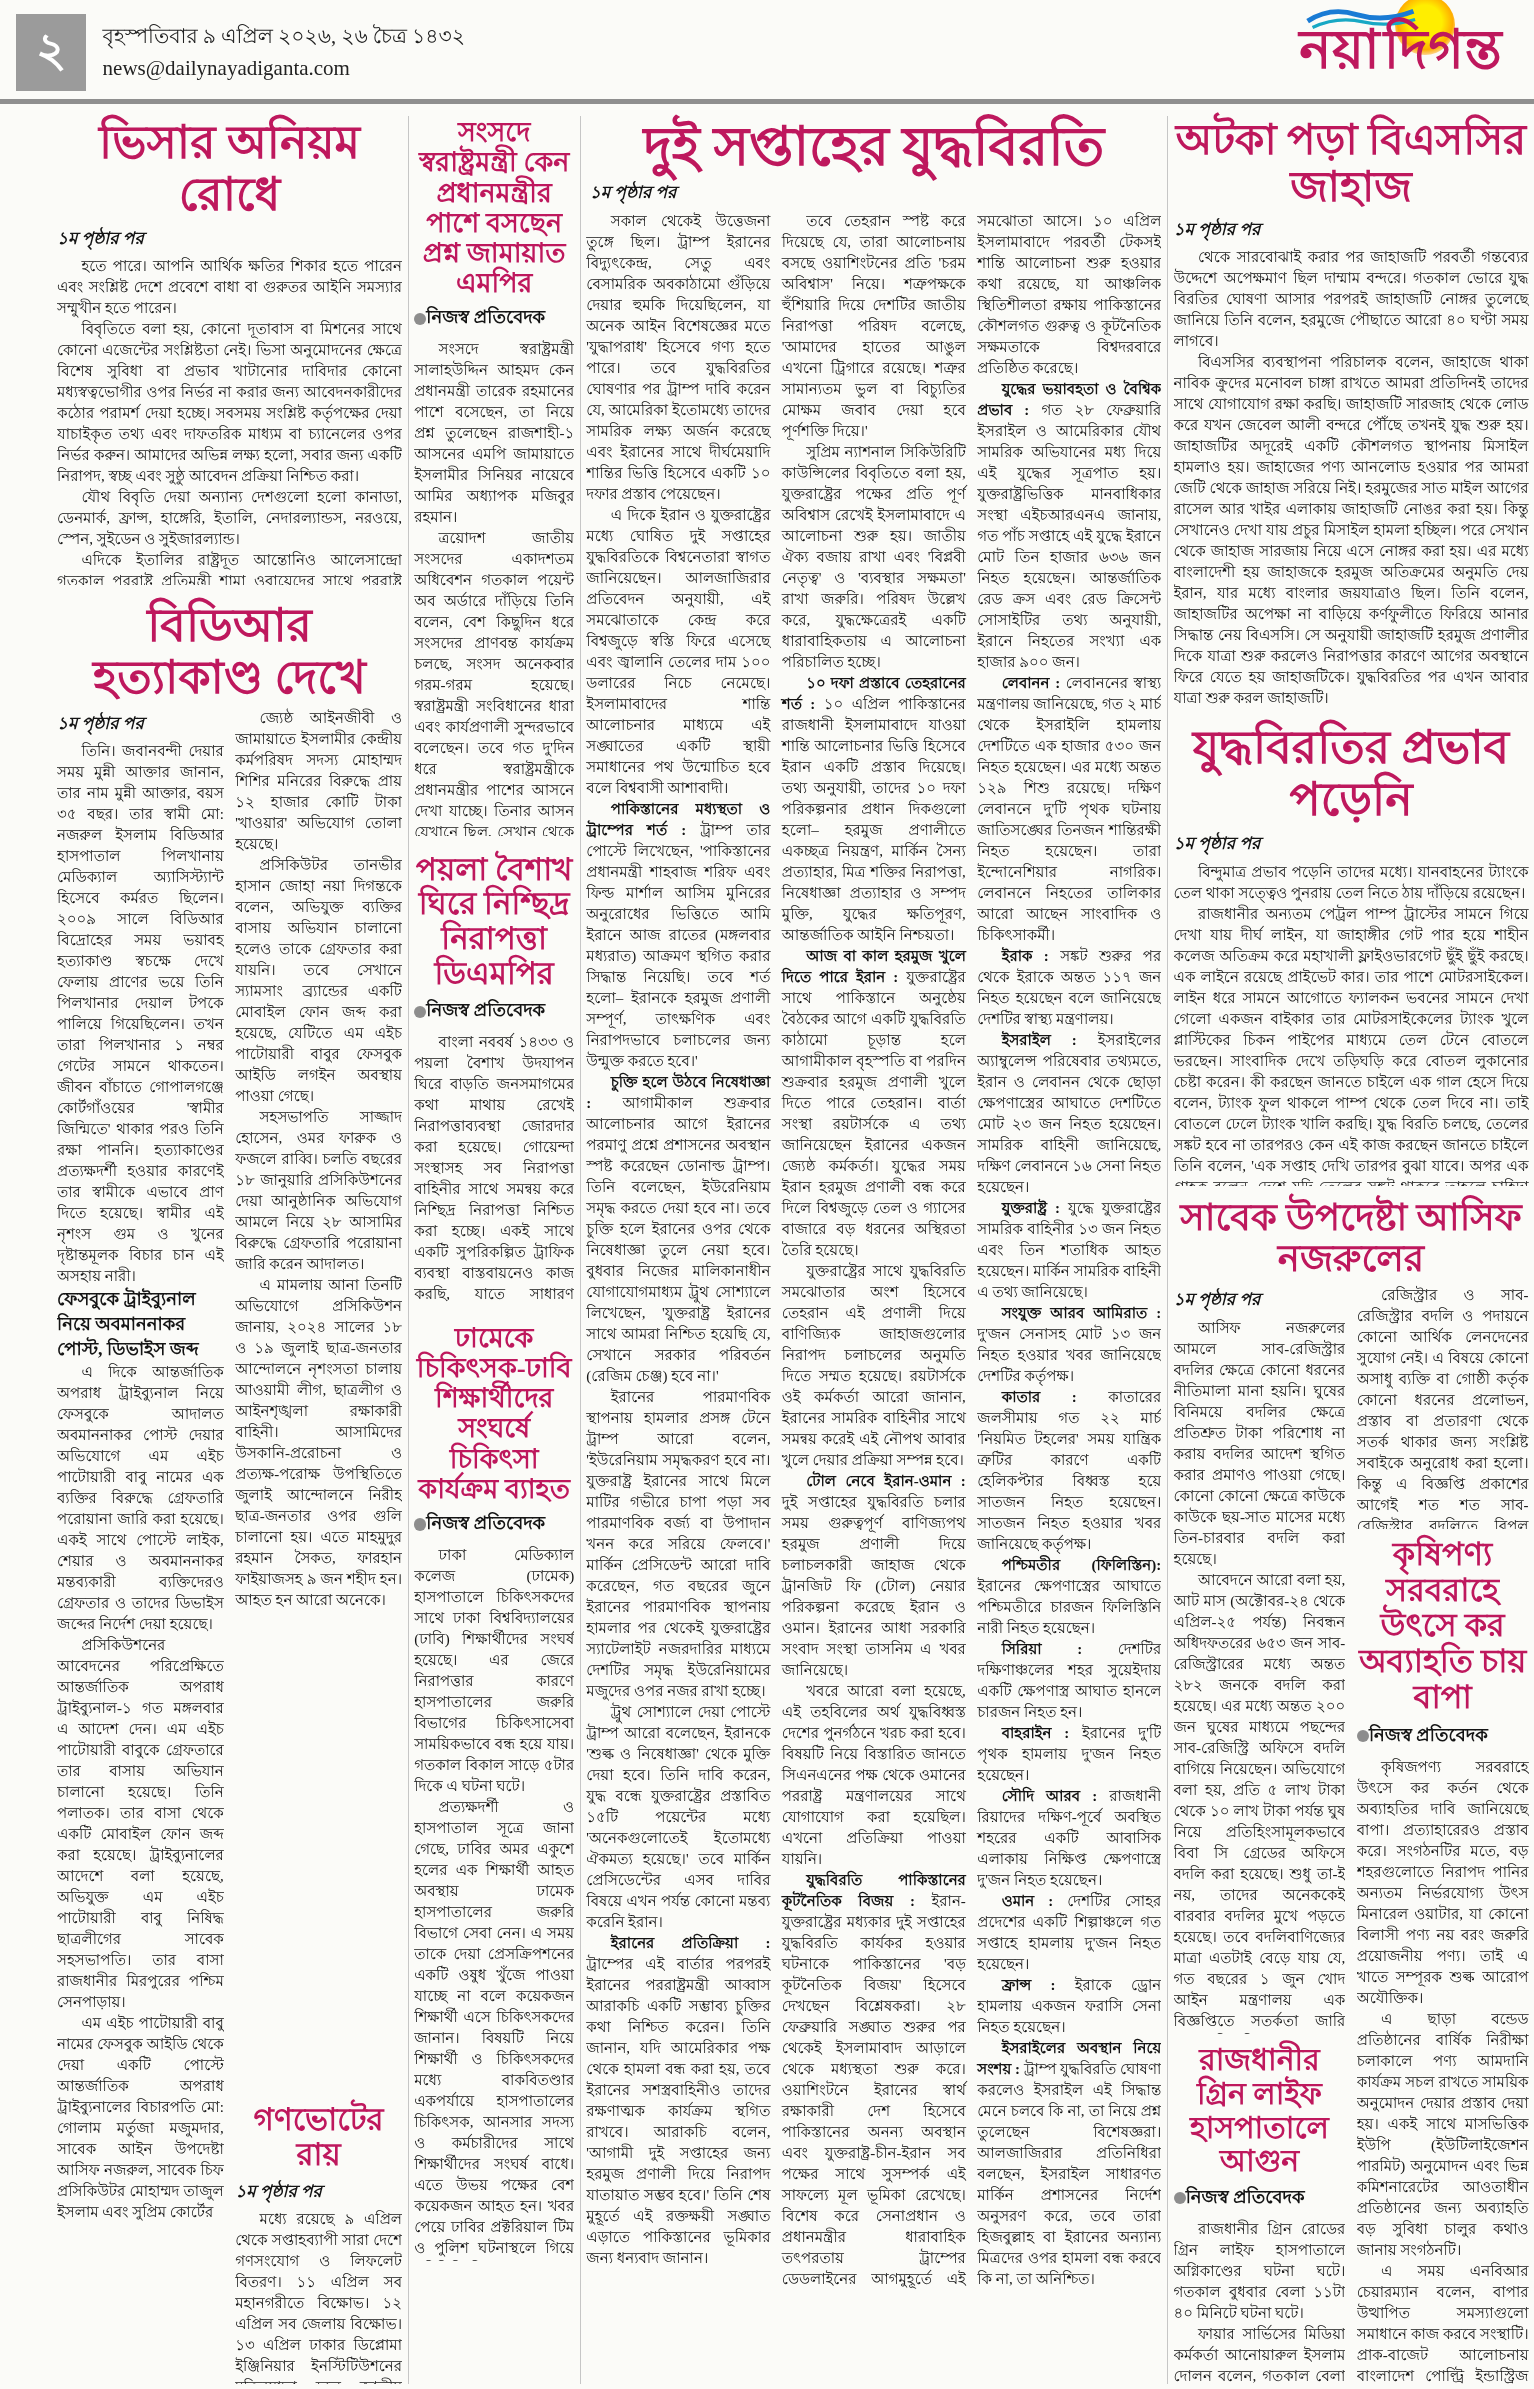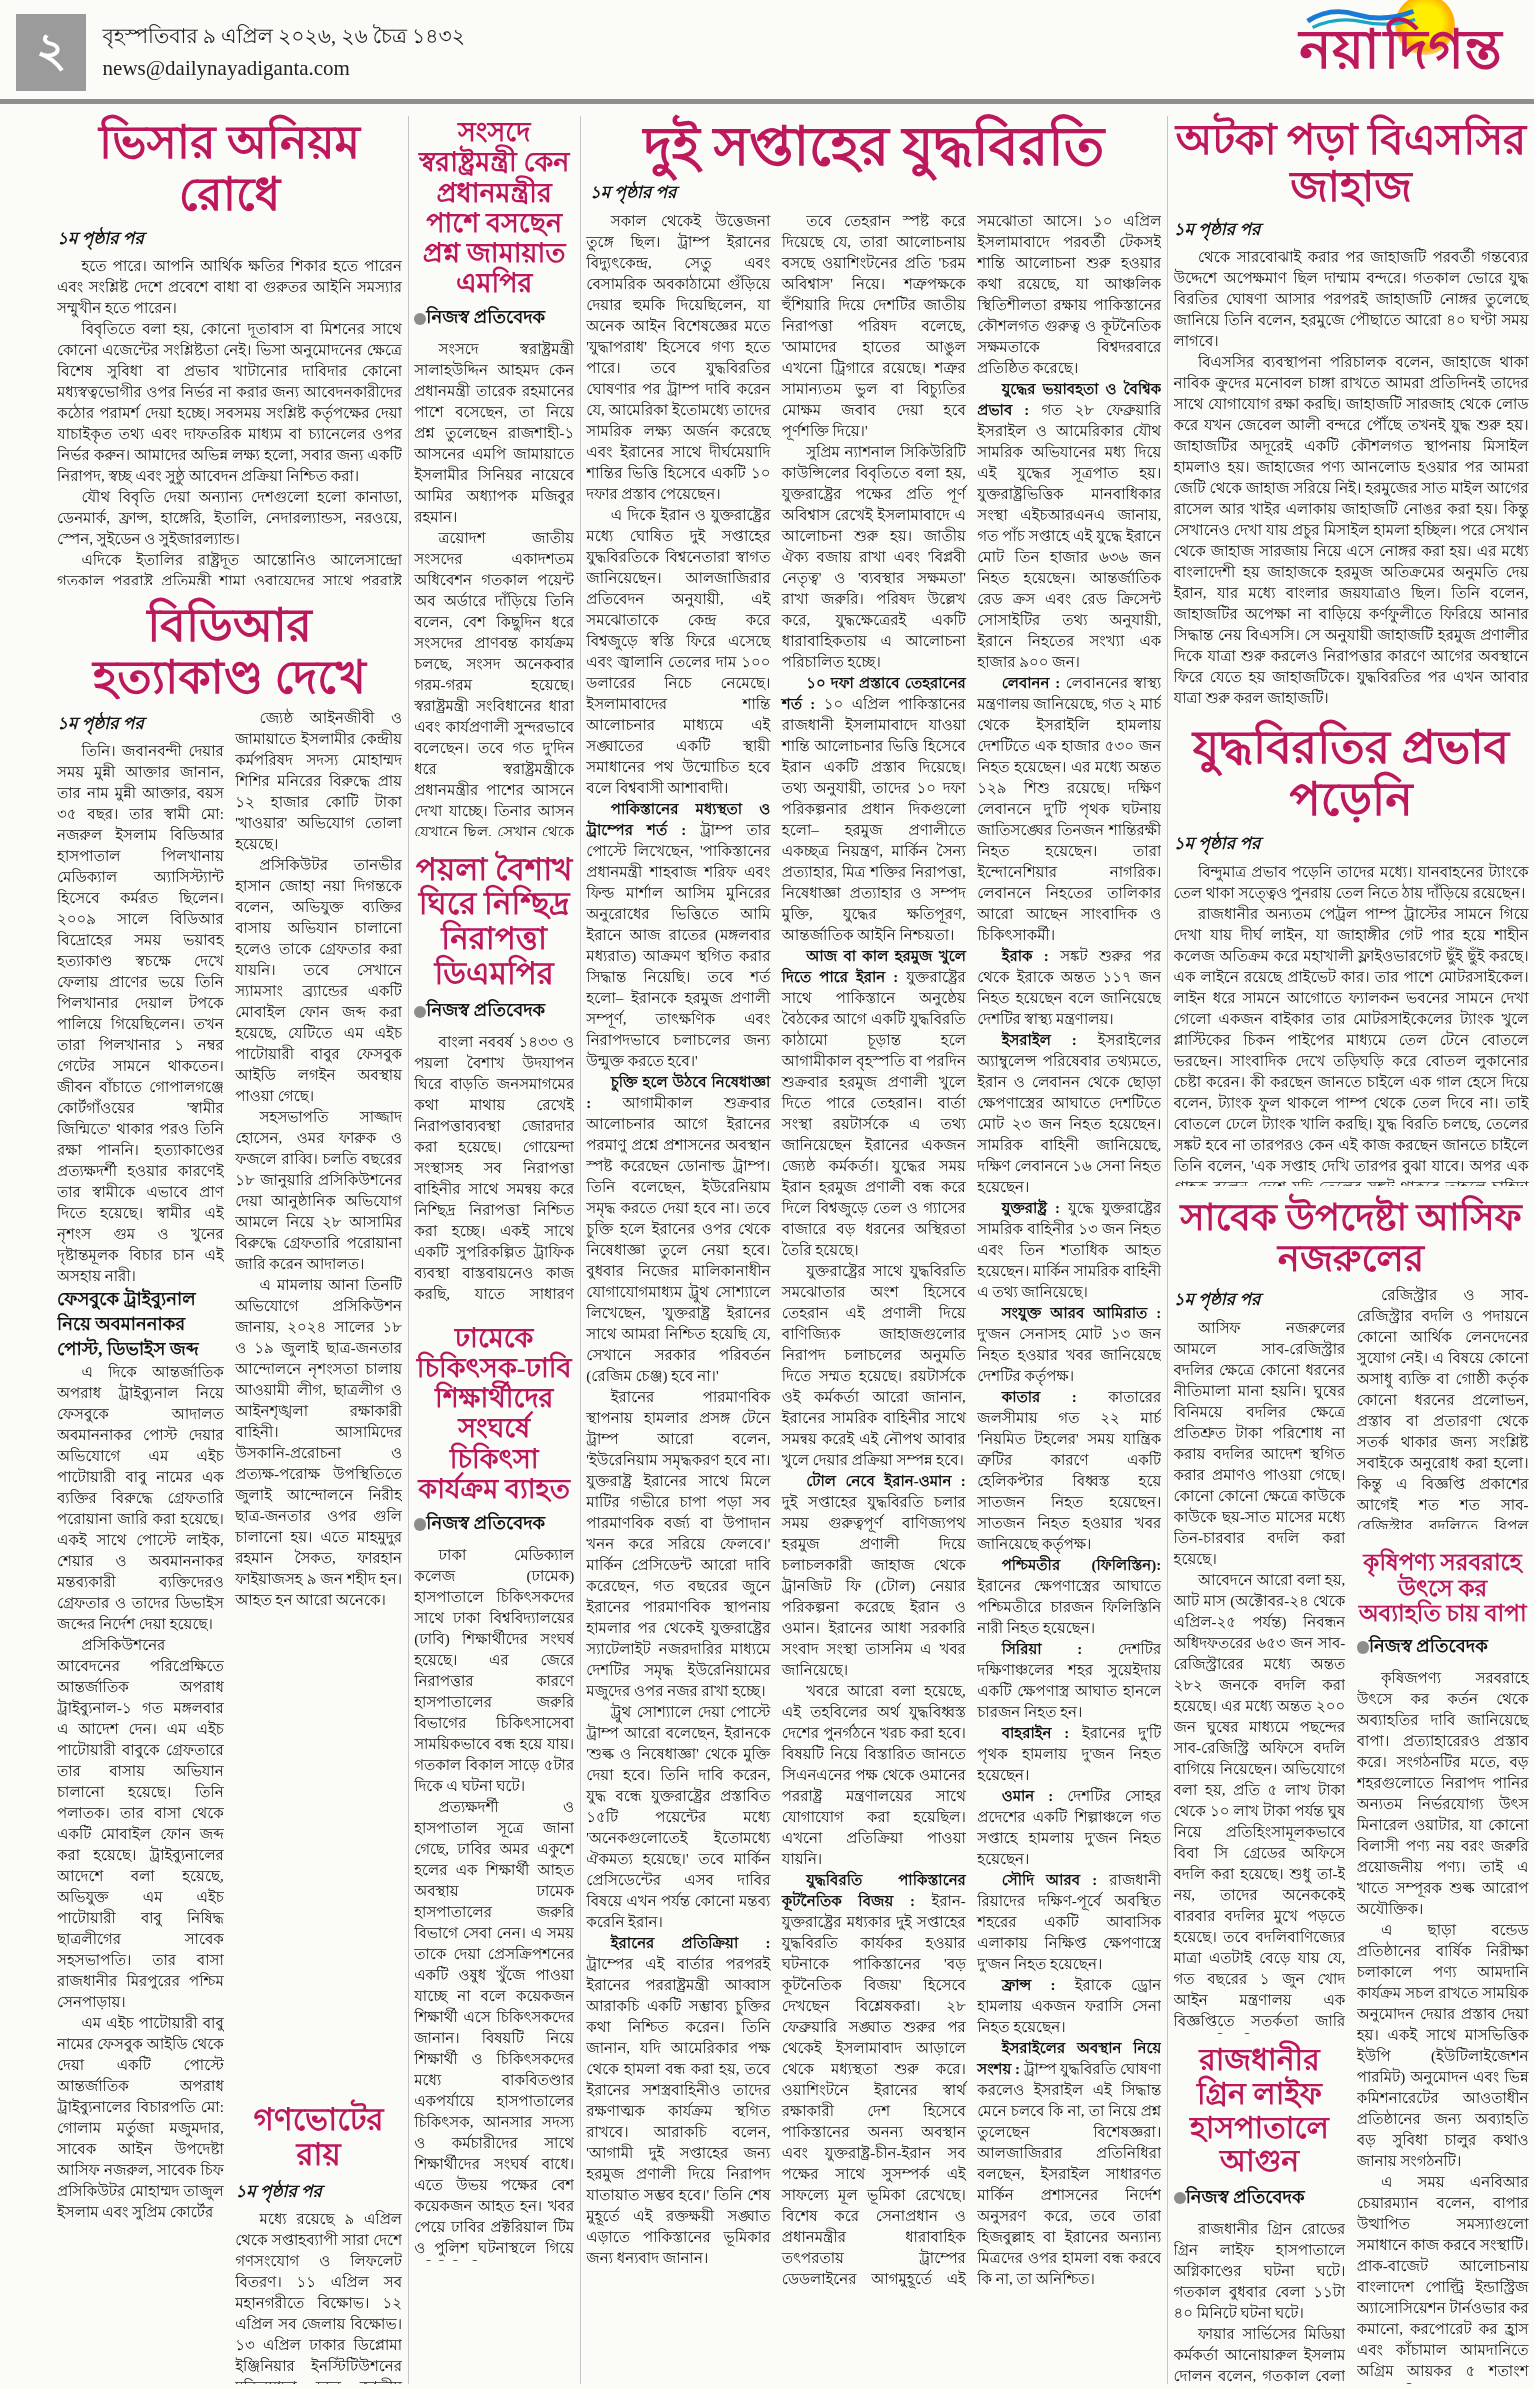--- a/index.html
+++ b/index.html
@@ -35,21 +35,21 @@
   .h-visa{font-size:46px;}
   .h-bdr{font-size:46px;margin-top:14.7px;}
   .h-gono{font-size:31px;margin-top:11.4px;}
   .h-parl{font-size:27px;}
   .h-boishakh{font-size:31px;margin-top:16.3px;}
   .h-dmc{font-size:27px;margin-top:16.3px;}
   .h-ceasefire{font-size:54px;margin-bottom:1.6px;}
   .h-ship{font-size:42px;}
   .h-fuel{font-size:46px;margin-top:13px;}
   .h-asif{font-size:37px;margin-top:11.4px;}
-  .h-bapa{font-size:23px;margin-top:21px;}
+  .h-bapa{font-size:32px;margin-top:8px;}
   .h-green{font-size:30px;margin-top:9.8px;}
 
   .continued{font-weight:bold;font-style:italic;font-size:17px;margin:1.6px 0 3.3px;}
   .byline{display:flex;align-items:center;gap:0;font-weight:bold;font-size:18px;margin:3.3px 0 4.9px;}
   .byline .dot{width:12.2px;height:12.2px;border-radius:50%;background:#8d8d8d;flex:0 0 12.2px;}
 
   .body p{margin:0;text-align:justify;font-size:15px;line-height:1.40;text-indent:24.4px;}
   .body p:first-child{text-indent:24.4px;}
   .body p b{font-weight:800;}
   .body p.subhead{font-weight:800;text-indent:0;text-align:left;font-size:18px;margin:0 0;}
@@ -209,22 +209,22 @@
             <p><b>যুদ্ধের ভয়াবহতা ও বৈশ্বিক প্রভাব :</b> গত ২৮ ফেব্রুয়ারি ইসরাইল ও আমেরিকার যৌথ সামরিক অভিযানের মধ্য দিয়ে এই যুদ্ধের সূত্রপাত হয়। যুক্তরাষ্ট্রভিত্তিক মানবাধিকার সংস্থা এইচআরএনএ জানায়, গত পাঁচ সপ্তাহে এই যুদ্ধে ইরানে মোট তিন হাজার ৬৩৬ জন নিহত হয়েছেন। আন্তর্জাতিক রেড ক্রস এবং রেড ক্রিসেন্ট সোসাইটির তথ্য অনুযায়ী, ইরানে নিহতের সংখ্যা এক হাজার ৯০০ জন।</p>
             <p><b>লেবানন :</b> লেবাননের স্বাস্থ্য মন্ত্রণালয় জানিয়েছে, গত ২ মার্চ থেকে ইসরাইলি হামলায় দেশটিতে এক হাজার ৫৩০ জন নিহত হয়েছেন। এর মধ্যে অন্তত ১২৯ শিশু রয়েছে। দক্ষিণ লেবাননে দু'টি পৃথক ঘটনায় জাতিসঙ্ঘের তিনজন শান্তিরক্ষী নিহত হয়েছেন। তারা ইন্দোনেশিয়ার নাগরিক। লেবাননে নিহতের তালিকার আরো আছেন সাংবাদিক ও চিকিৎসাকর্মী।</p>
             <p><b>ইরাক :</b> সঙ্কট শুরুর পর থেকে ইরাকে অন্তত ১১৭ জন নিহত হয়েছেন বলে জানিয়েছে দেশটির স্বাস্থ্য মন্ত্রণালয়।</p>
             <p><b>ইসরাইল :</b> ইসরাইলের অ্যাম্বুলেন্স পরিষেবার তথ্যমতে, ইরান ও লেবানন থেকে ছোড়া ক্ষেপণাস্ত্রের আঘাতে দেশটিতে মোট ২৩ জন নিহত হয়েছেন। সামরিক বাহিনী জানিয়েছে, দক্ষিণ লেবাননে ১৬ সেনা নিহত হয়েছেন।</p>
             <p><b>যুক্তরাষ্ট্র :</b> যুদ্ধে যুক্তরাষ্ট্রের সামরিক বাহিনীর ১৩ জন নিহত এবং তিন শতাধিক আহত হয়েছেন। মার্কিন সামরিক বাহিনী এ তথ্য জানিয়েছে।</p>
             <p><b>সংযুক্ত আরব আমিরাত :</b> দু'জন সেনাসহ মোট ১৩ জন নিহত হওয়ার খবর জানিয়েছে দেশটির কর্তৃপক্ষ।</p>
             <p><b>কাতার :</b> কাতারের জলসীমায় গত ২২ মার্চ 'নিয়মিত টহলের' সময় যান্ত্রিক ত্রুটির কারণে একটি হেলিকপ্টার বিধ্বস্ত হয়ে সাতজন নিহত হয়েছেন। সাতজন নিহত হওয়ার খবর জানিয়েছে কর্তৃপক্ষ।</p>
             <p><b>পশ্চিমতীর (ফিলিস্তিন):</b> ইরানের ক্ষেপণাস্ত্রের আঘাতে পশ্চিমতীরে চারজন ফিলিস্তিনি নারী নিহত হয়েছেন।</p>
             <p><b>সিরিয়া :</b> দেশটির দক্ষিণাঞ্চলের শহর সুয়েইদায় একটি ক্ষেপণাস্ত্র আঘাত হানলে চারজন নিহত হন।</p>
             <p><b>বাহরাইন :</b> ইরানের দু'টি পৃথক হামলায় দু'জন নিহত হয়েছেন।</p>
+            <p><b>সৌদি আরব :</b> রাজধানী রিয়াদের দক্ষিণ-পূর্বে অবস্থিত শহরের একটি আবাসিক এলাকায় নিক্ষিপ্ত ক্ষেপণাস্ত্রে দু'জন নিহত হয়েছেন।</p>
             <p><b>ওমান :</b> দেশটির সোহর প্রদেশের একটি শিল্পাঞ্চলে গত সপ্তাহে হামলায় দু'জন নিহত হয়েছেন।</p>
-            <p><b>সৌদি আরব :</b> রাজধানী রিয়াদের দক্ষিণ-পূর্বে অবস্থিত শহরের একটি আবাসিক এলাকায় নিক্ষিপ্ত ক্ষেপণাস্ত্রে দু'জন নিহত হয়েছেন।</p>
             <p><b>ফ্রান্স :</b> ইরাকে ড্রোন হামলায় একজন ফরাসি সেনা নিহত হয়েছেন।</p>
             <p><b>ইসরাইলের অবস্থান নিয়ে সংশয় :</b> ট্রাম্প যুদ্ধবিরতি ঘোষণা করলেও ইসরাইল এই সিদ্ধান্ত মেনে চলবে কি না, তা নিয়ে প্রশ্ন তুলেছেন বিশেষজ্ঞরা। আলজাজিরার প্রতিনিধিরা বলছেন, ইসরাইল সাধারণত মার্কিন প্রশাসনের নির্দেশ অনুসরণ করে, তবে তারা হিজবুল্লাহ বা ইরানের অন্যান্য মিত্রদের ওপর হামলা বন্ধ করবে কি না, তা অনিশ্চিত।</p>
           </div>
       </article>
     </section>
 
     <div class="vrule"></div>
 
     <section class="group-right">
       <article>

